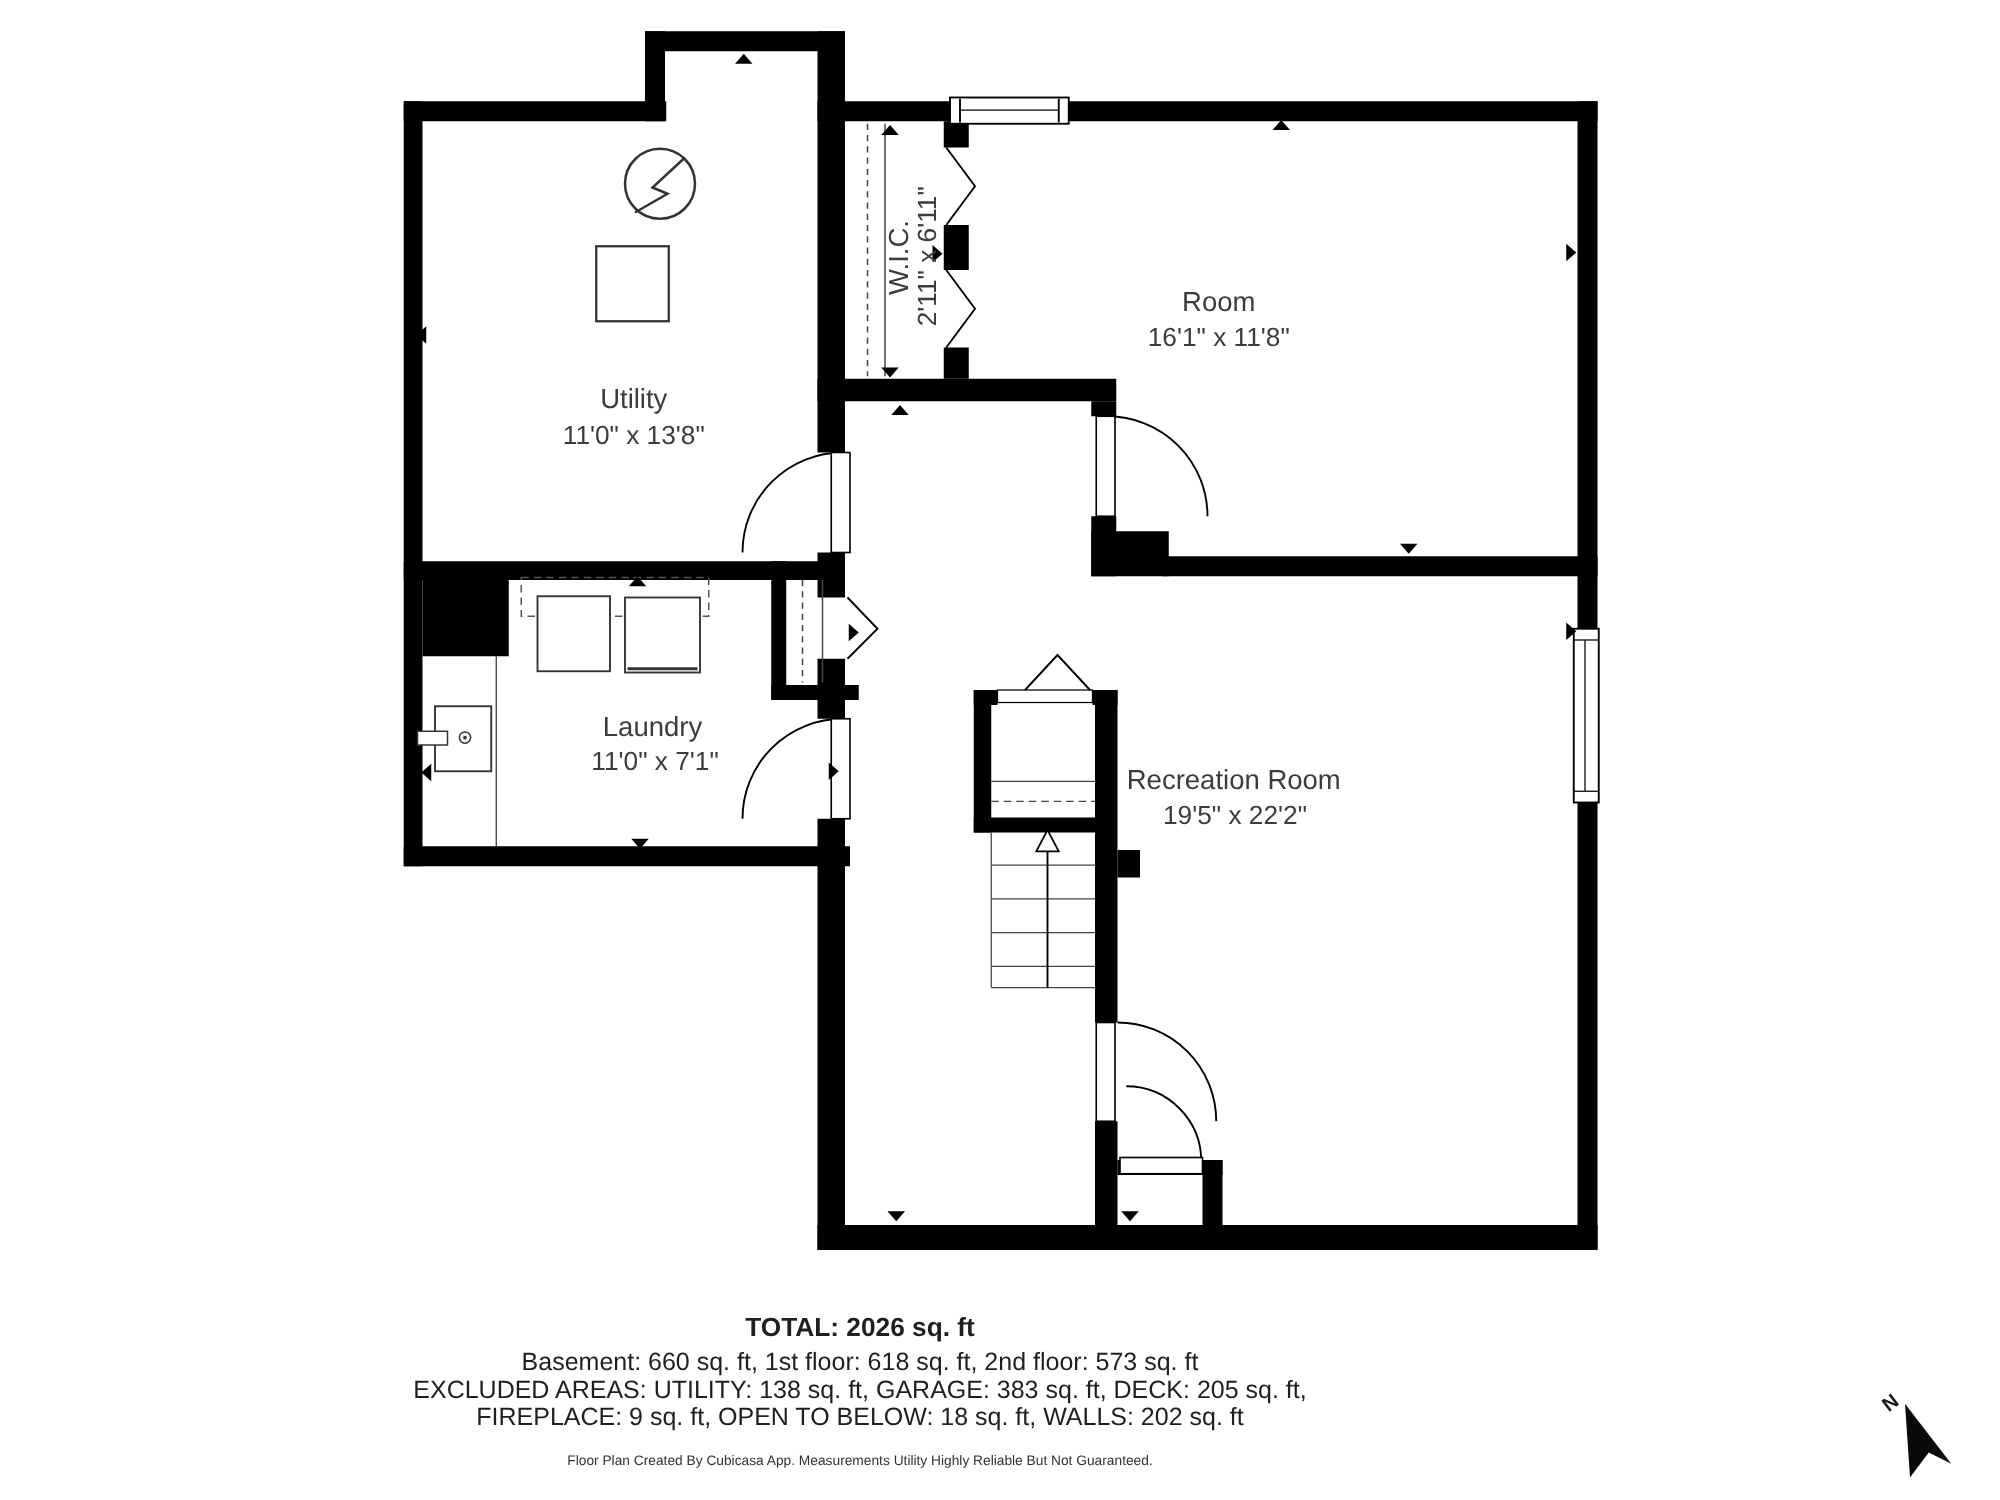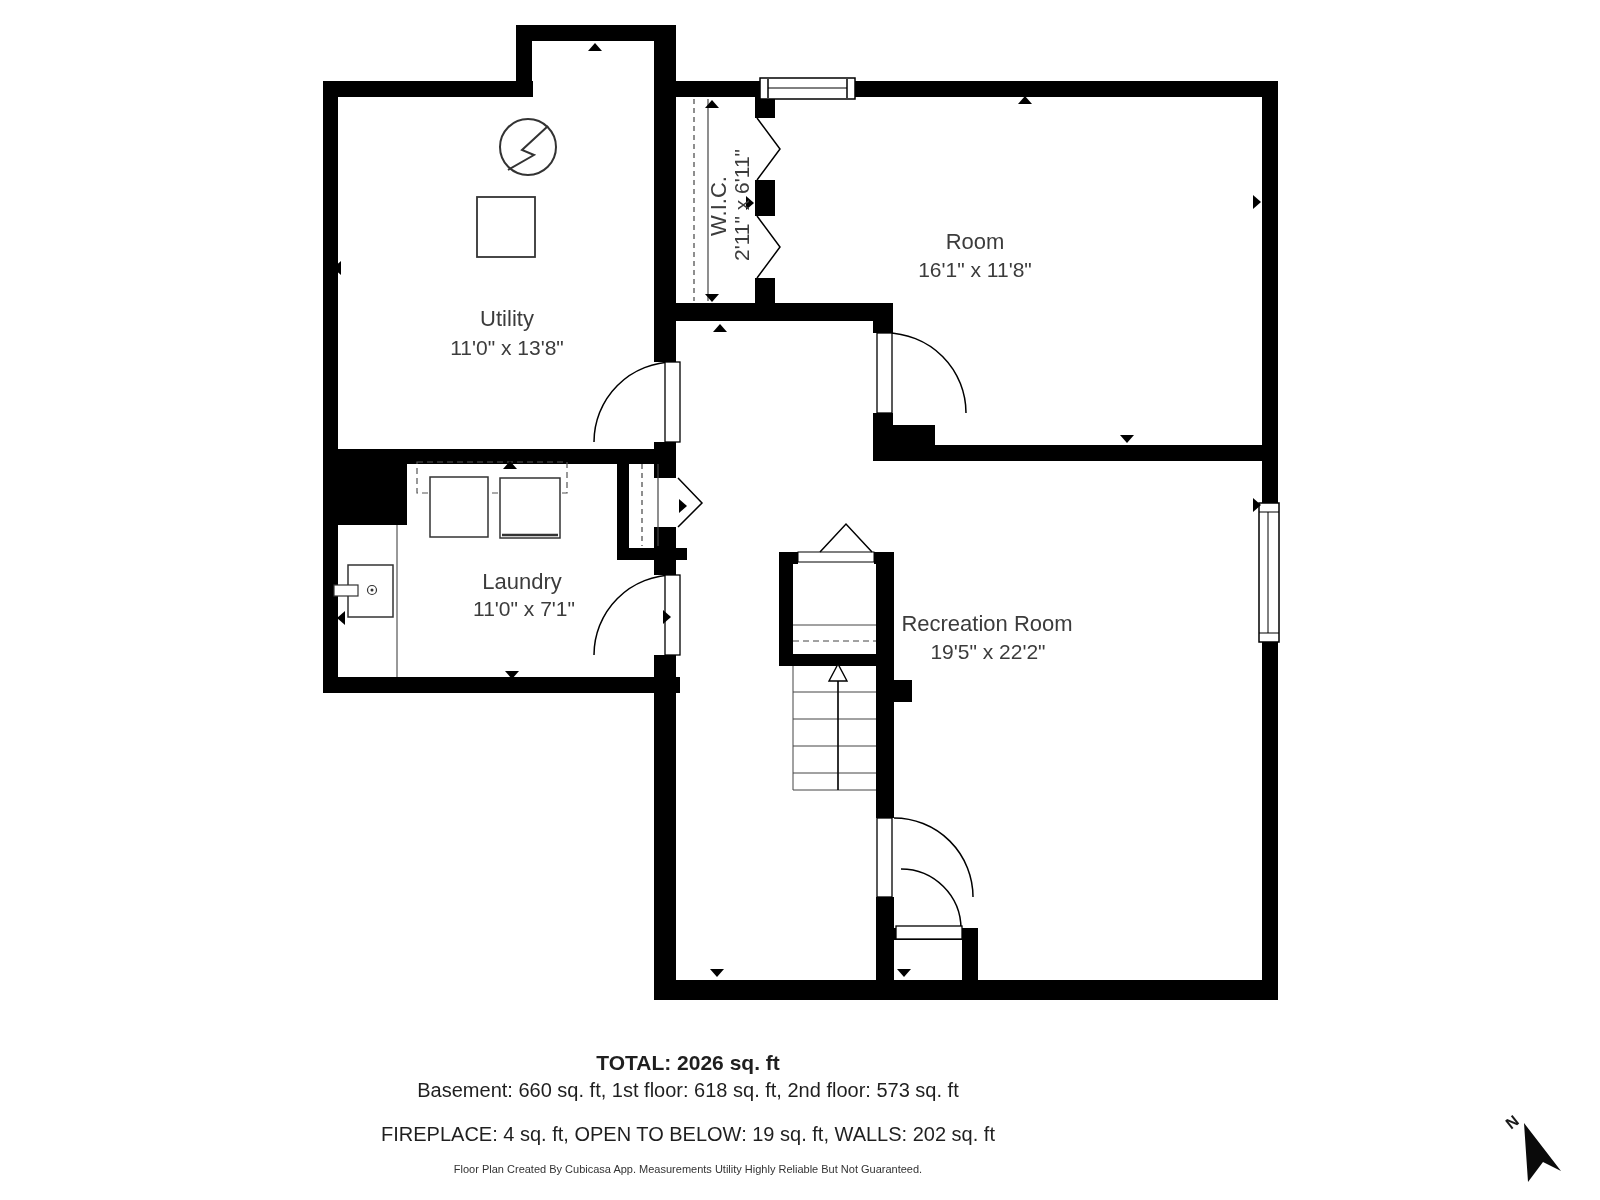--- a/index.html
+++ b/index.html
@@ -186,15 +186,16 @@
   </g>
 
   <g>
     <polygon points="1524,1123 1528,1182 1543,1162 1561,1171" fill="#0a0a0a"></polygon>
     <text transform="translate(1511 1130) rotate(-38)" font-size="16" font-weight="600" fill="#1a1a1a">N</text>
   </g>
 </svg>
 
   <div class="sumline total" style="top:1052px;">TOTAL: 2026 sq. ft</div>
   <div class="sumline" style="top:1079px;">Basement: 660 sq. ft, 1st floor: 618 sq. ft, 2nd floor: 573 sq. ft</div>
-  <div class="sumline" style="top:1123px;">FIREPLACE: 4 sq. ft, OPEN TO BELOW: 19 sq. ft, WALLS: 202 sq. ft</div>
+  <div class="sumline" style="top:1101px;">EXCLUDED AREAS: UTILITY: 138 sq. ft, GARAGE: 383 sq. ft, DECK: 205 sq. ft,</div>
+  <div class="sumline" style="top:1123px;">FIREPLACE: 9 sq. ft, OPEN TO BELOW: 18 sq. ft, WALLS: 202 sq. ft</div>
   <div class="sumline fine" style="top:1158px;">Floor Plan Created By Cubicasa App. Measurements Utility Highly Reliable But Not Guaranteed.</div>
 </div>
 
 </body></html>

